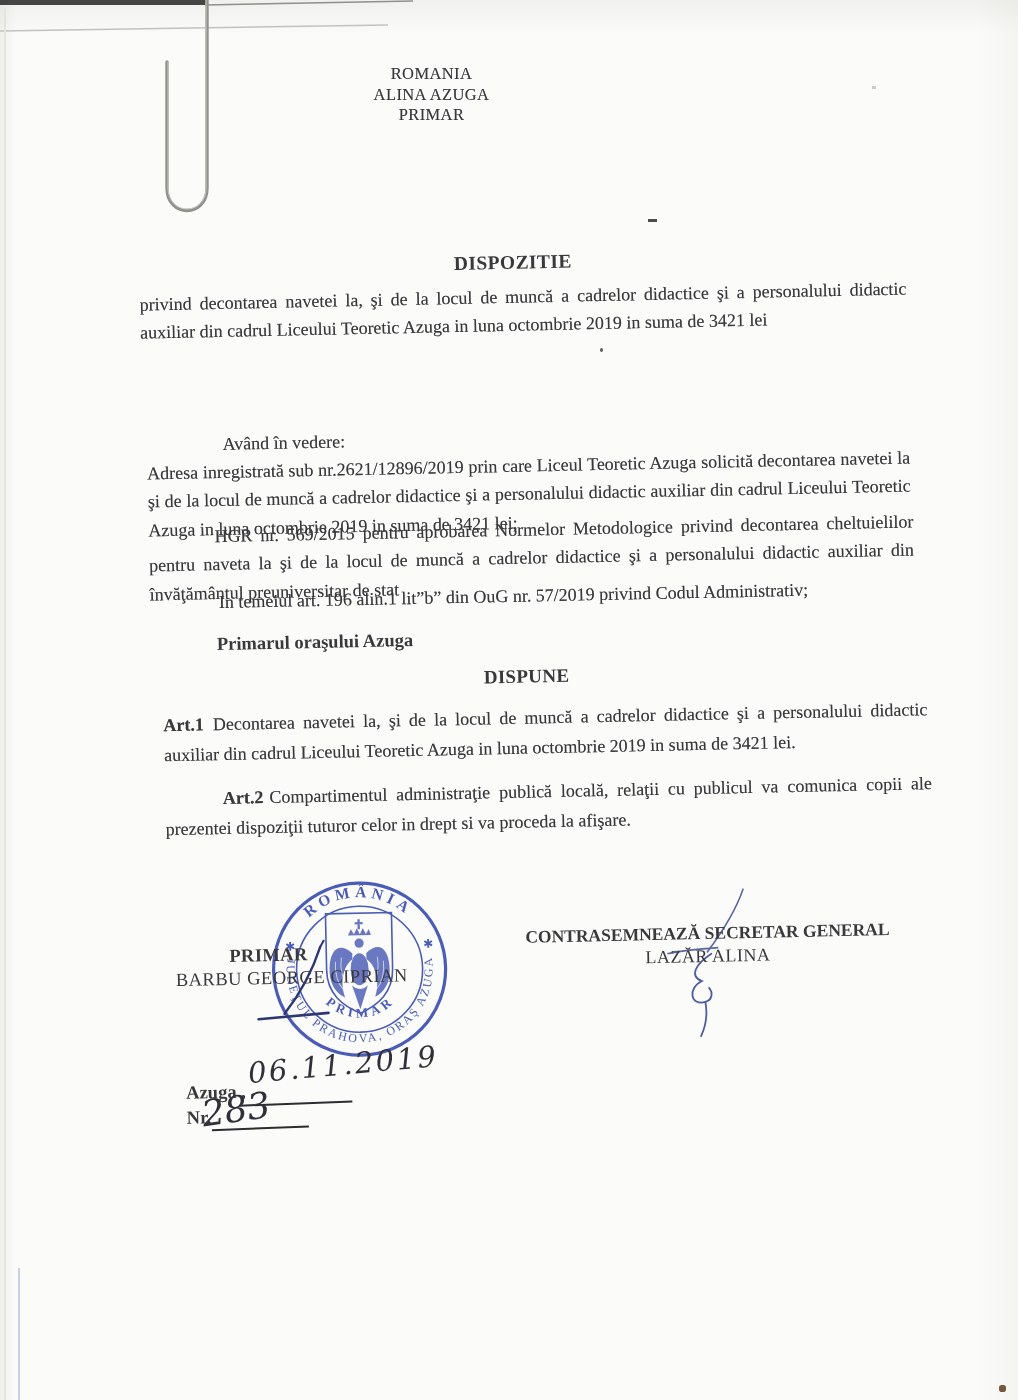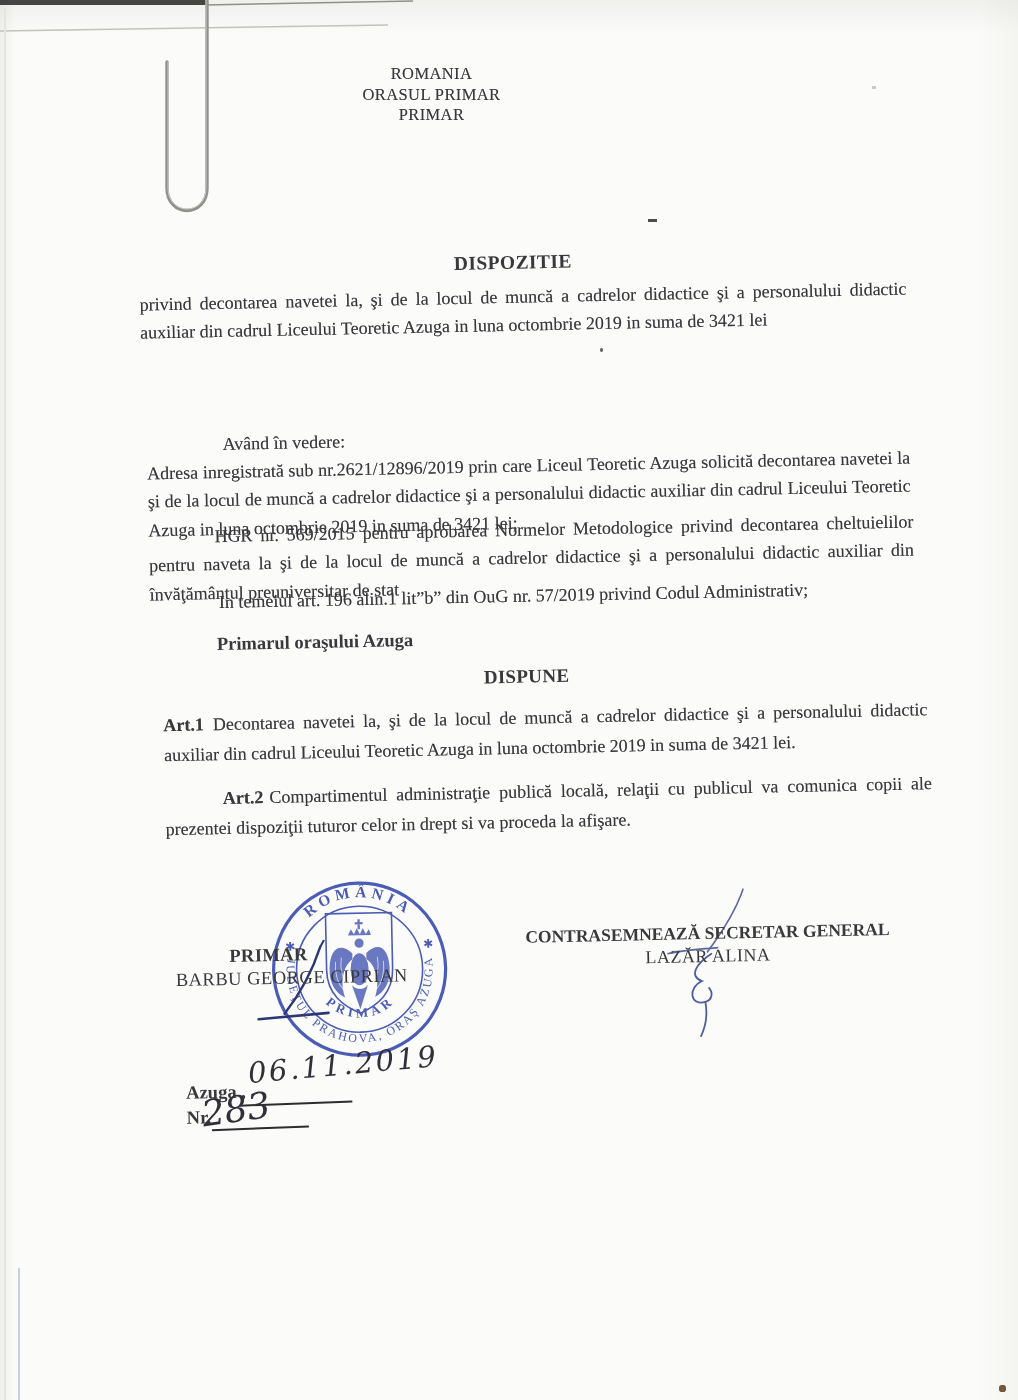--- a/index.html
+++ b/index.html
@@ -66,21 +66,21 @@
     <path d="M 66,0 L 66,188 C 66,216 28,216 28,188 L 28,62" fill="none" stroke="#c9c9c5" stroke-width="1" stroke-linecap="round"></path>
   </svg>
 
   <div class="speck" style="left:648px; top:219px; width:9px; height:2.5px; background:#4c4c4e;"></div>
   <div class="speck" style="left:600px; top:348px; width:3px; height:4px; background:#5c5c5e; border-radius:50%;"></div>
   <div class="speck" style="left:872px; top:86px; width:4px; height:3px; background:#cbcbc6;"></div>
   <div class="speck" style="left:999px; top:1385px; width:7px; height:7px; background:#74583c; border-radius:40%;"></div>
 
   <div class="abs header-block">
     <div>ROMANIA</div>
-    <div>ORASUL PRIMAR</div>
+    <div>ALINA AZUGA</div>
     <div>PRIMAR</div>
   </div>
 
   <div class="rot">
 
     <div class="abs title">DISPOZITIE</div>
     <div class="abs txt subtitle">privind decontarea navetei la, şi de la locul de muncă a cadrelor didactice şi a personalului didactic auxiliar din cadrul Liceului Teoretic Azuga in luna octombrie 2019  in suma de 3421 lei</div>
 
     <div class="abs txt intro">Având în vedere:</div>
     <div class="abs txt p1">Adresa inregistrată sub nr.2621/12896/2019 prin care Liceul Teoretic Azuga solicită decontarea navetei la şi de la locul de muncă a cadrelor didactice şi a personalului didactic auxiliar din cadrul Liceului Teoretic Azuga in luna octombrie 2019  in suma de 3421 lei;</div>

